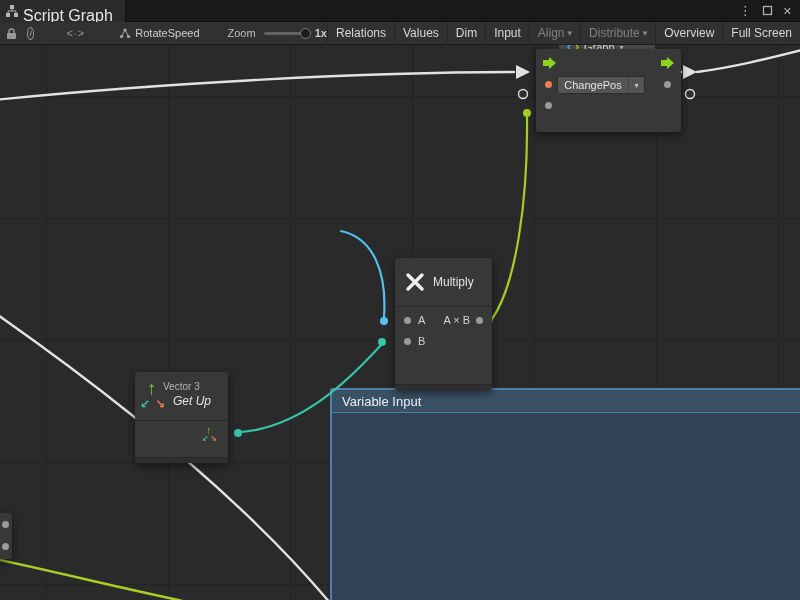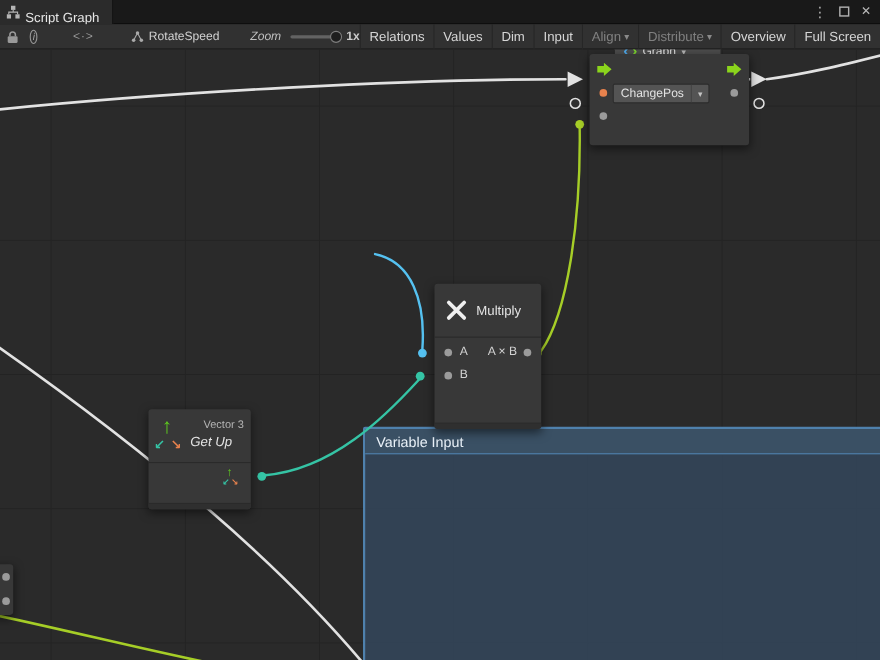--- a/index.html
+++ b/index.html
@@ -8,21 +8,21 @@
     font-family:"Liberation Sans","DejaVu Sans",sans-serif;
     -webkit-font-smoothing:antialiased;color:#d8d8d8;
   }
   .window{position:relative;width:800px;height:600px;}
 
   
   .titlebar{position:absolute;left:0;top:0;width:800px;height:22px;background:#191919;
     display:flex;align-items:center;border-bottom:1px solid #0e0e0e;box-sizing:border-box;}
   .tab{height:22px;display:flex;align-items:center;gap:5px;padding:0 12px 0 6px;
     background:#2b2b2b;border-right:1px solid #101010;}
-  .tab-label{font-size:12px;color:#e6e6e6;margin-top:10px;}
+  .tab-label{font-size:16px;color:#e6e6e6;margin-top:10px;}
   .titlebar-right{margin-left:auto;display:flex;align-items:center;gap:10px;padding-right:8px;color:#b5b5b5;}
   .tb-glyph{font-size:13px;line-height:22px;cursor:default;}
 
   
   .toolbar{position:absolute;left:0;top:22px;width:800px;height:23px;background:#313131;
     display:flex;align-items:center;border-bottom:1px solid #1a1a1a;box-sizing:border-box;font-size:12px;}
   .tool-icon{display:flex;align-items:center;justify-content:center;height:23px;}
   .circle-i{width:13px;height:13px;border:1px solid #999;border-radius:50%;color:#aaa;
     font-size:9px;display:flex;align-items:center;justify-content:center;font-style:italic;box-sizing:border-box;}
   .code-glyph{color:#9a9a9a;font-size:11px;letter-spacing:1px;}
@@ -137,21 +137,21 @@
     <div class="graph-ref" style="margin-left:34px;">
       <svg width="12" height="12" viewBox="0 0 12 12">
         <circle cx="6" cy="3" r="1.6" fill="#aaa"></circle>
         <circle cx="2.5" cy="9.5" r="1.6" fill="#aaa"></circle>
         <circle cx="9.5" cy="9.5" r="1.6" fill="#aaa"></circle>
         <path d="M6 3L2.5 9.5M6 3l3.5 6.5" stroke="#aaa" fill="none" stroke-width="1"></path>
       </svg>
       <span>RotateSpeed</span>
     </div>
 
-    <span class="zoom-label" style="margin-left:28px;font-style:italic;">Zoom</span>
+    <span class="zoom-label" style="margin-left:28px;">Zoom</span>
     <div class="zoom-track" style="margin-left:8px;">
       <div class="zoom-handle"></div>
     </div>
     <span class="zoom-value" style="margin-left:6px;font-weight:bold;">1x</span>
 
     <div class="tb-buttons">
       <div class="tb-btn">
         <span>Relations</span>
       </div>
       <div class="tb-btn">
@@ -254,21 +254,21 @@
       <span class="port-label" style="position:absolute;left:23px;top:77px;">B</span>
       <div class="footer"></div>
     </div>
 
     <div class="node" style="left:135px;top:327px;width:93px;height:91px;">
       <span class="v3icon big" style="left:5px;top:8px;">
         <span class="up">↑</span>
         <span class="dl">↙</span>
         <span class="dr">↘</span>
       </span>
-      <span class="node-sub" style="position:absolute;left:50px;top:9px;">Vector 3</span>
+      <span class="node-sub" style="position:absolute;left:28px;top:9px;">Vector 3</span>
       <span class="node-title" style="position:absolute;left:38px;top:22px;font-style:italic;">Get Up</span>
       <div class="divider" style="top:48px;"></div>
       <span class="v3icon mini" style="left:67px;top:53px;">
         <span class="up">↑</span>
         <span class="dl">↙</span>
         <span class="dr">↘</span>
       </span>
       <div class="footer"></div>
     </div>
 

